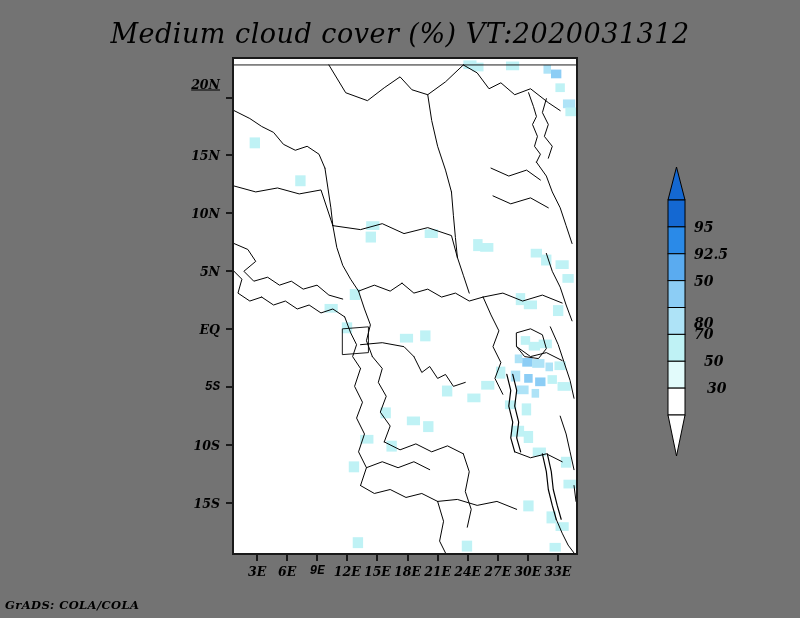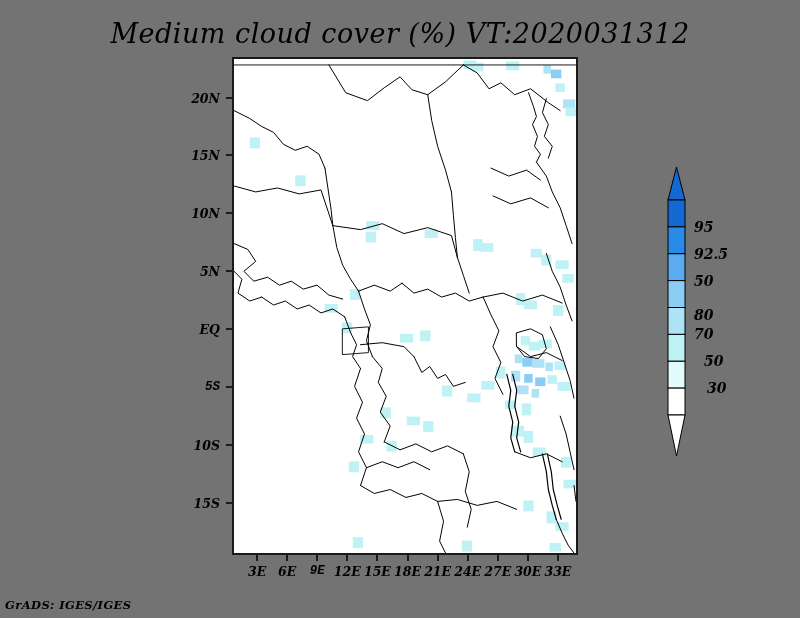--- a/index.html
+++ b/index.html
@@ -275,31 +275,31 @@
           <rect x="8" y="174.38" width="17" height="26.88" fill="#bff2f5" stroke="#000" stroke-width="1"></rect>
           <rect x="8" y="201.25" width="17" height="26.88" fill="#e2fbfb" stroke="#000" stroke-width="1"></rect>
           <rect x="8" y="228.13" width="17" height="26.88" fill="#ffffff" stroke="#000" stroke-width="1"></rect>
           <polygon points="8,255 25,255 16.5,296" fill="#ffffff" stroke="#000" stroke-width="1"></polygon>
         </g>
     </svg>
     <div id="cbar-labels">
         <div class="cbar-label" style="left: 34px; top: 66.875px;">95</div>
         <div class="cbar-label" style="left: 34px; top: 93.75px;">92.5</div>
         <div class="cbar-label" style="left: 34px; top: 120.625px;">50</div>
-        <div class="cbar-label" style="left: 34px; top: 155px;">80</div>
+        <div class="cbar-label" style="left: 34px; top: 163px;">80</div>
         <div class="cbar-label" style="left: 34px; top: 174.375px;">70</div>
         <div class="cbar-label" style="left: 44px; top: 201.25px;">50</div>
         <div class="cbar-label" style="left: 47px; top: 228.125px;">30</div>
       </div>
   </div>
 
-  <div id="footer">GrADS: IGES/IGES</div>
+  <div id="footer">GrADS: COLA/COLA</div>
 
 <div class="tick-mark ytick" style="left: 226px; top: 96.5349px;"></div>
-    <div class="tick-label ylabel" style="left: 162px; top: 98px; width: 58px;">20N</div>
+    <div class="tick-label ylabel" style="left: 162px; top: 84px; width: 58px; text-decoration: underline;">20N</div>
     <div class="tick-mark ytick" style="left: 226px; top: 154.442px;"></div>
     <div class="tick-label ylabel" style="left: 162px; top: 155.442px; width: 58px;">15N</div>
     <div class="tick-mark ytick" style="left: 226px; top: 212.349px;"></div>
     <div class="tick-label ylabel" style="left: 162px; top: 213.349px; width: 58px;">10N</div>
     <div class="tick-mark ytick" style="left: 226px; top: 270.256px;"></div>
     <div class="tick-label ylabel" style="left: 162px; top: 271.256px; width: 58px;">5N</div>
     <div class="tick-mark ytick" style="left: 226px; top: 328.163px;"></div>
     <div class="tick-label ylabel" style="left: 162px; top: 329.163px; width: 58px;">EQ</div>
     <div class="tick-mark ytick" style="left: 226px; top: 386.07px;"></div>
     <div class="tick-label ylabel" style="left: 162px; top: 387.07px; width: 58px; font-family: Liberation Mono, monospace;">5S</div>

